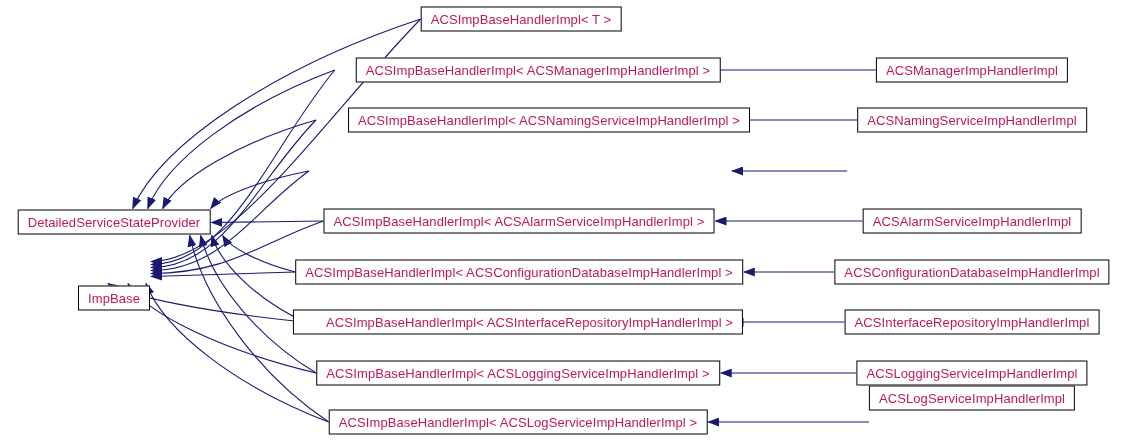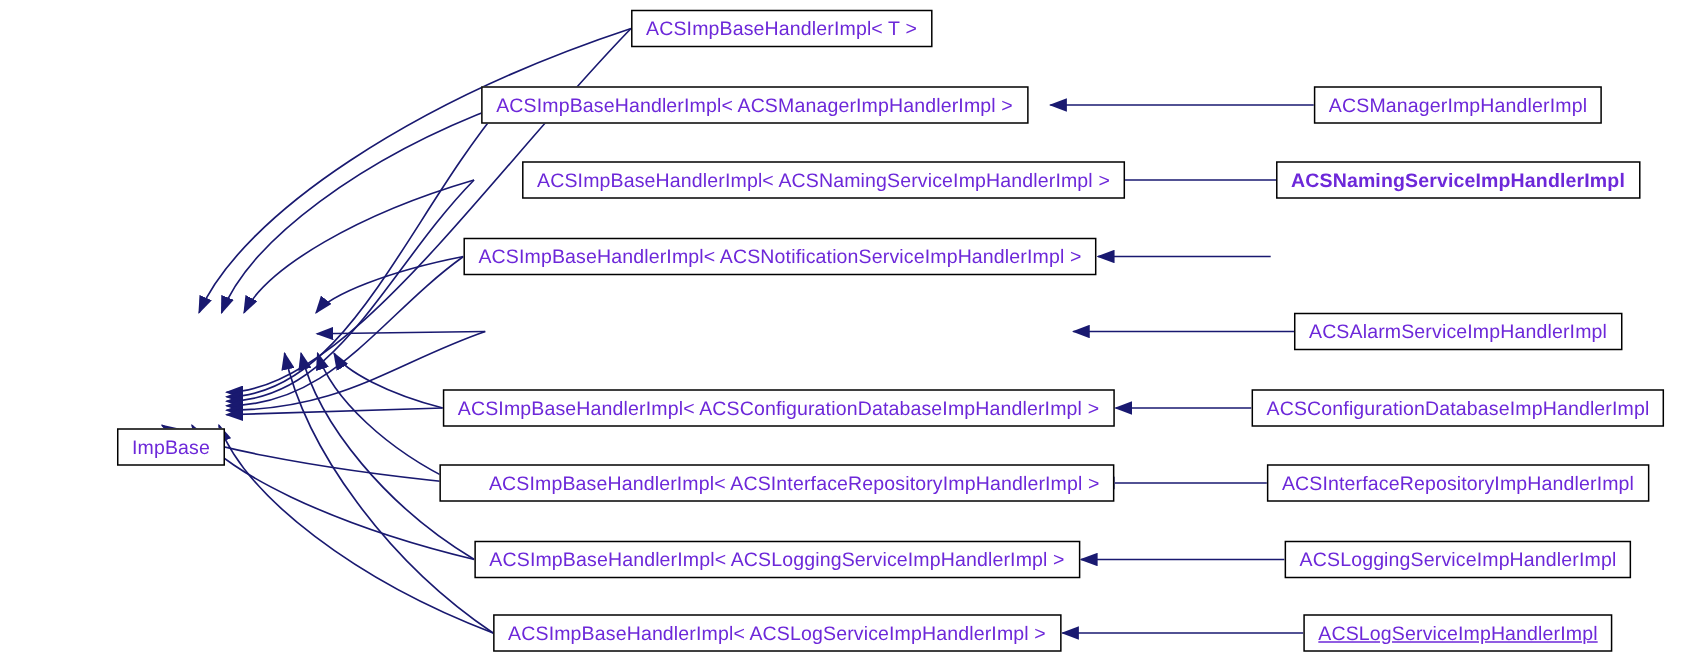--- a/index.html
+++ b/index.html
@@ -21,21 +21,21 @@
     position: absolute;
     transform: translate(-50%, -50%);
     box-sizing: border-box;
     height: 25px;
     display: flex;
     align-items: center;
     justify-content: center;
     padding: 2px 9px 3px 9px;
     border: 1px solid #000000;
     background: #ffffff;
-    color: #6d28d9;
+    color: #be185d;
     font-size: 13px;
     letter-spacing: 0.1px;
     white-space: nowrap;
     cursor: pointer;
     z-index: 2;
   }
   .edge-path { fill: none; stroke: #191970; stroke-width: 1.1px; }
 </style>
 </head>
 <body>
@@ -71,32 +71,33 @@
         <path d="M857.1796875,120 L718.96875,120" class="edge-path" marker-end="url(#arrowhead)"></path>
         <path d="M847.125,171 L732.03125,171" class="edge-path" marker-end="url(#arrowhead)"></path>
         <path d="M862.65625,221 L715.5,221" class="edge-path" marker-end="url(#arrowhead)"></path>
         <path d="M834.3671875,272 L743.7890625,272" class="edge-path" marker-end="url(#arrowhead)"></path>
         <path d="M844.59375,322 L732.5625,322" class="edge-path" marker-end="url(#arrowhead)"></path>
         <path d="M856.3984375,373 L720.7578125,373" class="edge-path" marker-end="url(#arrowhead)"></path>
         <path d="M868.8828125,422 L708.265625,422" class="edge-path" marker-end="url(#arrowhead)"></path>
       </g>
   </svg>
 
+  <div class="node" id="node-L1" style="left:114px; top:222px;">DetailedServiceStateProvider</div>
   <div class="node" id="node-L2" style="left:114px; top:270px;margin-top:28px;">ImpBase</div>
 
   <div class="node" id="node-m1" style="left:521px; top:19px;">ACSImpBaseHandlerImpl&lt; T &gt;</div>
-  <div class="node" id="node-m2" style="left:503px; top:70px;">ACSImpBaseHandlerImpl&lt; ACSManagerImpHandlerImpl &gt;</div>
+  <div class="node" id="node-m2" style="left:538px; top:70px;">ACSImpBaseHandlerImpl&lt; ACSManagerImpHandlerImpl &gt;</div>
   <div class="node" id="node-m3" style="left:517px; top:120px;margin-left:32px;">ACSImpBaseHandlerImpl&lt; ACSNamingServiceImpHandlerImpl &gt;</div>
-  <div class="node" id="node-m4" style="left:520px; top:171px;">ACSImpBaseHandlerImpl&lt; ACSNotificationServiceImpHandlerImpl &gt;</div>
+  <div class="node" id="node-m5" style="left:519px; top:221px;">ACSImpBaseHandlerImpl&lt; ACSAlarmServiceImpHandlerImpl &gt;</div>
   <div class="node" id="node-m6" style="left:519px; top:272px;text-align:right;">ACSImpBaseHandlerImpl&lt; ACSConfigurationDatabaseImpHandlerImpl &gt;</div>
   <div class="node" id="node-m7" style="left:518px; top:322px;padding-left:32px;">ACSImpBaseHandlerImpl&lt; ACSInterfaceRepositoryImpHandlerImpl &gt;</div>
   <div class="node" id="node-m8" style="left:518px; top:373px;">ACSImpBaseHandlerImpl&lt; ACSLoggingServiceImpHandlerImpl &gt;</div>
   <div class="node" id="node-m9" style="left:518px; top:422px;">ACSImpBaseHandlerImpl&lt; ACSLogServiceImpHandlerImpl &gt;</div>
 
   <div class="node" id="node-r2" style="left:972px; top:70px;">ACSManagerImpHandlerImpl</div>
-  <div class="node" id="node-r3" style="left:972px; top:120px;font-weight:bold;">ACSNamingServiceImpHandlerImpl</div>
+  <div class="node" id="node-r3" style="left:972px; top:120px;">ACSNamingServiceImpHandlerImpl</div>
   <div class="node" id="node-r5" style="left:972px; top:221px;">ACSAlarmServiceImpHandlerImpl</div>
   <div class="node" id="node-r6" style="left:972px; top:272px;">ACSConfigurationDatabaseImpHandlerImpl</div>
   <div class="node" id="node-r7" style="left:972px; top:322px;">ACSInterfaceRepositoryImpHandlerImpl</div>
   <div class="node" id="node-r8" style="left:972px; top:373px;">ACSLoggingServiceImpHandlerImpl</div>
-  <div class="node" id="node-r9" style="left:972px; top:422px;text-decoration:underline;">ACSLogServiceImpHandlerImpl</div>
+  <div class="node" id="node-r9" style="left:972px; top:398px;">ACSLogServiceImpHandlerImpl</div>
 
 </div>
 
 </body></html>

